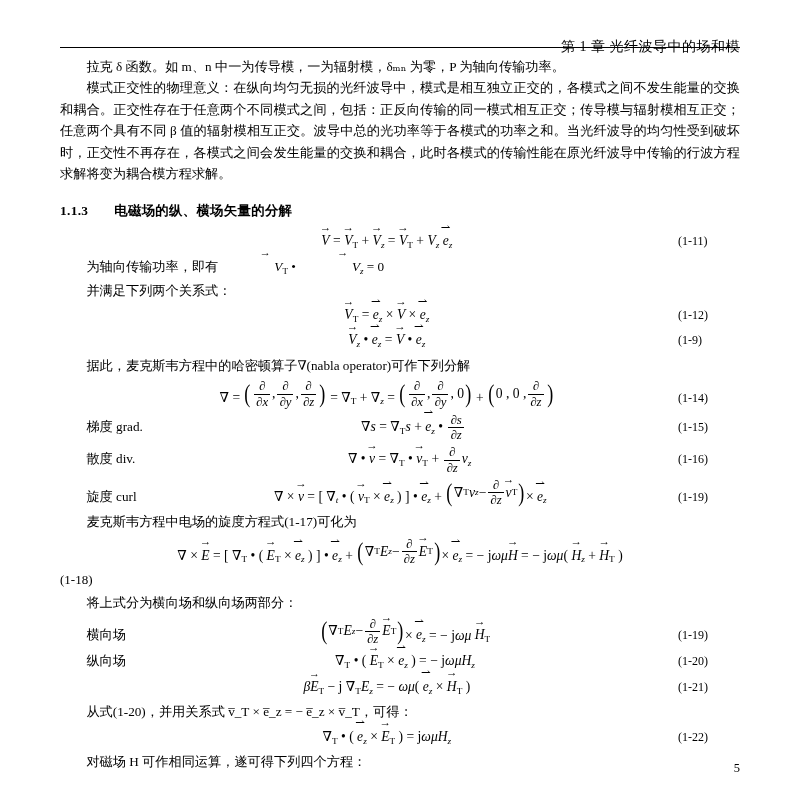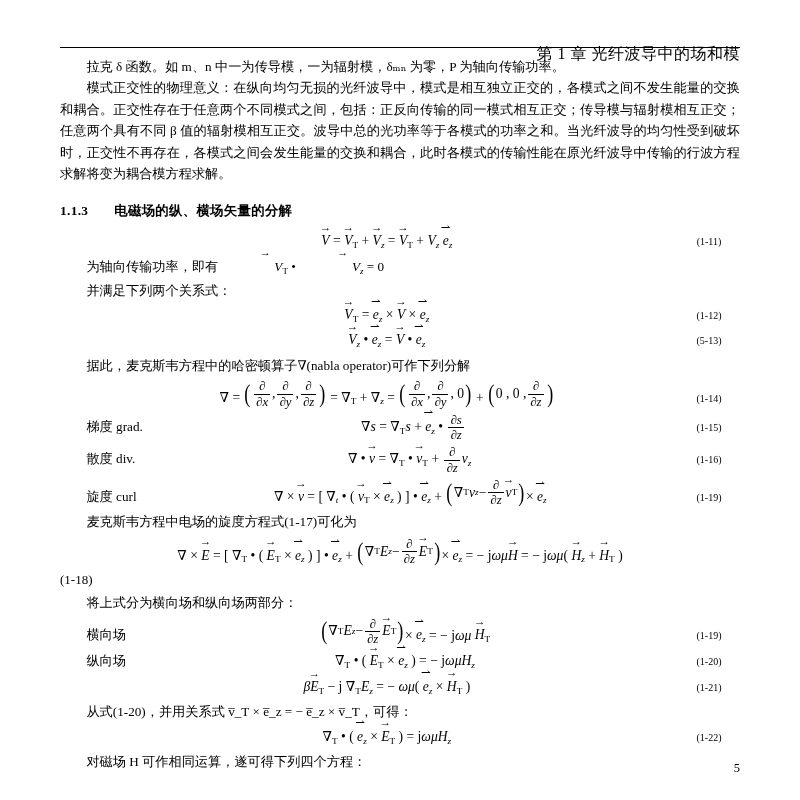--- a/index.html
+++ b/index.html
@@ -23,22 +23,22 @@
   }
   
   .runhead {
     position: relative;
     height: 26px;
     margin-bottom: 2px;
   }
   .runhead .rh-text {
     position: absolute;
     right: 0;
-    top: 16px;
-    font-size: 16px;
+    top: 10px;
+    font-size: 14px;
     letter-spacing: 0.5px;
     white-space: nowrap;
   }
   .runhead .rh-rule {
     position: absolute;
     left: 0;
     right: 0;
     top: 19px;
     border-top: 1px solid #000;
   }
@@ -80,22 +80,22 @@
   .eqrow .eq {
     flex: 1 1 auto;
     text-align: center;
     font-family: "Liberation Serif", "DejaVu Serif", serif;
     font-size: 13.6px;
     white-space: nowrap;
     overflow: visible;
   }
   .eqrow .tag {
     flex: 0 0 62px;
-    text-align: center;
-    font-size: 10px;
+    text-align: left;
+    font-size: 12px;
     white-space: nowrap;
   }
   
   .eqcenter {
     position: relative;
     text-align: center;
     margin: 4px 0;
     font-size: 13.6px;
     min-height: 22px;
   }
@@ -221,21 +221,21 @@
     </div>
 
     <div class="eqrow">
       <div class="lead">&nbsp;</div>
       <div class="eq">
         <span class="vec"><span class="arr">→</span><span class="base mi">V</span></span><sub class="it">z</sub> •
         <span class="vec"><span class="arr">⇀</span><span class="base mi">e</span></span><sub class="it">z</sub> =
         <span class="vec"><span class="arr">→</span><span class="base mi">V</span></span> •
         <span class="vec"><span class="arr">⇀</span><span class="base mi">e</span></span><sub class="it">z</sub>
       </div>
-      <div class="tag">(5-13)</div>
+      <div class="tag">(1-9)</div>
     </div>
 
     <p class="para tight">据此，麦克斯韦方程中的哈密顿算子∇(nabla operator)可作下列分解</p>
 
     <div class="eqrow">
       <div class="lead">&nbsp;</div>
       <div class="eq">
         ∇ =
         <span class="bigparen-wrap"><span class="paren">(</span><span class="frac">
               <span class="n">∂</span>

